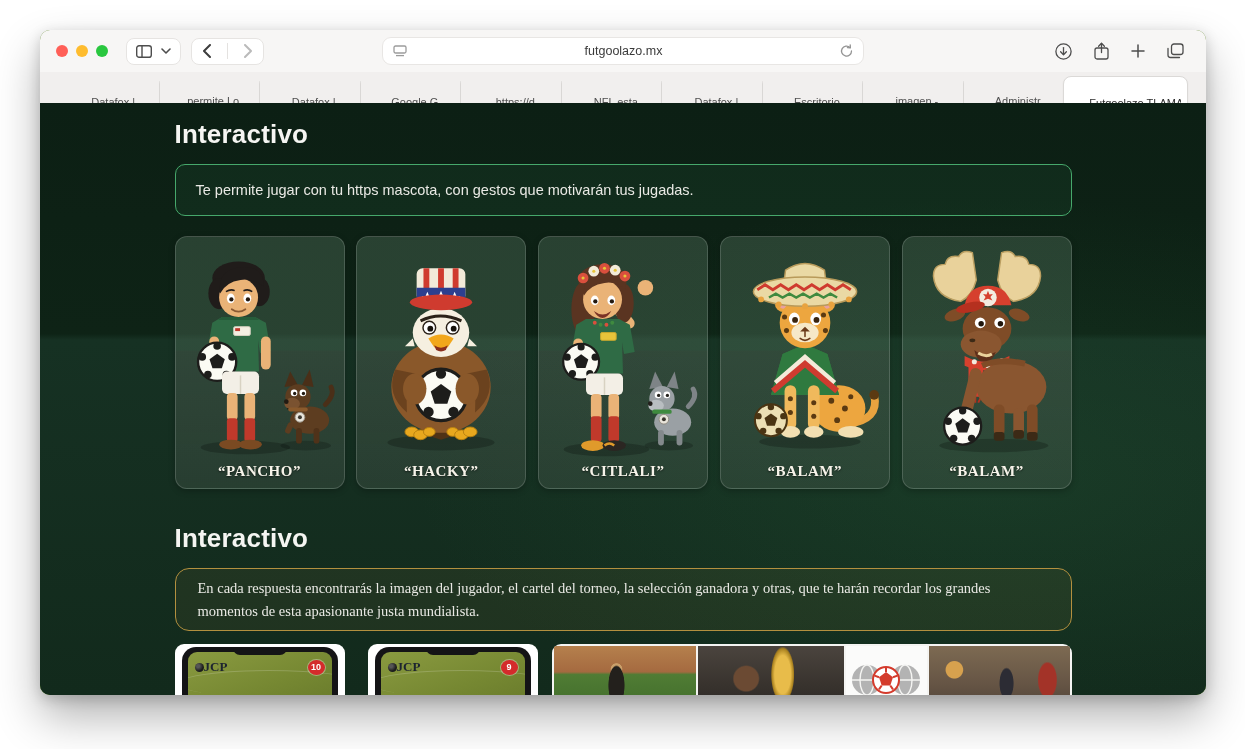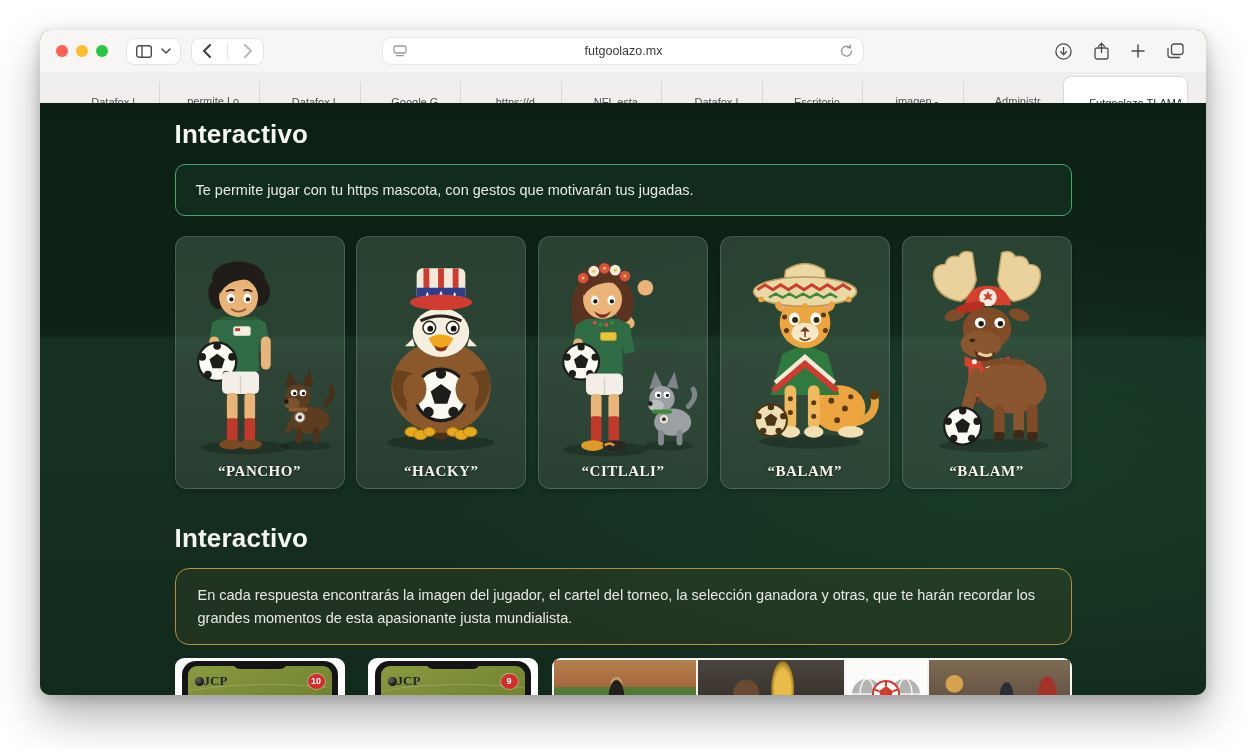--- a/index.html
+++ b/index.html
@@ -57,21 +57,21 @@
   }
   .container { width:897px; margin:0 auto; }
   .sec-title { color:#f5f5f2; font-size:26px; font-weight:bold; letter-spacing:.2px; }
   .t1 { padding-top:16px; }
   .t2 { padding-top:34px; }
   .note {
     margin-top:14px; border-radius:10px; padding:14px 20px;
     font-size:14.5px; color:#e9e9e4; line-height:1.55;
   }
   .note.green { border:1px solid #46a86b; background:rgba(62,150,94,.10); }
-  .note.gold  { border:1px solid #b3903f; background:rgba(210,170,80,.07); border-radius:14px; padding:15px 22px; }
+  .note.gold  { border:1px solid #b3903f; background:rgba(210,170,80,.07); border-radius:14px; padding:8px 22px;font-family:Liberation Serif, serif; }
 
   
   .cards { margin-top:20px; display:flex; justify-content:space-between; }
   .card {
     width:170px; height:253px; border-radius:12px; position:relative; overflow:hidden;
     border:1px solid rgba(255,255,255,.16);
     background:linear-gradient(180deg, rgba(86,118,96,.38) 0%, rgba(86,118,96,.38) 45%, rgba(110,120,108,.30) 45.5%, rgba(96,108,98,.26) 100%);
     box-shadow:0 2px 6px rgba(0,0,0,.25);
   }
   .card svg.mascot { position:absolute; left:0; top:4px; width:100%; height:224px; }

